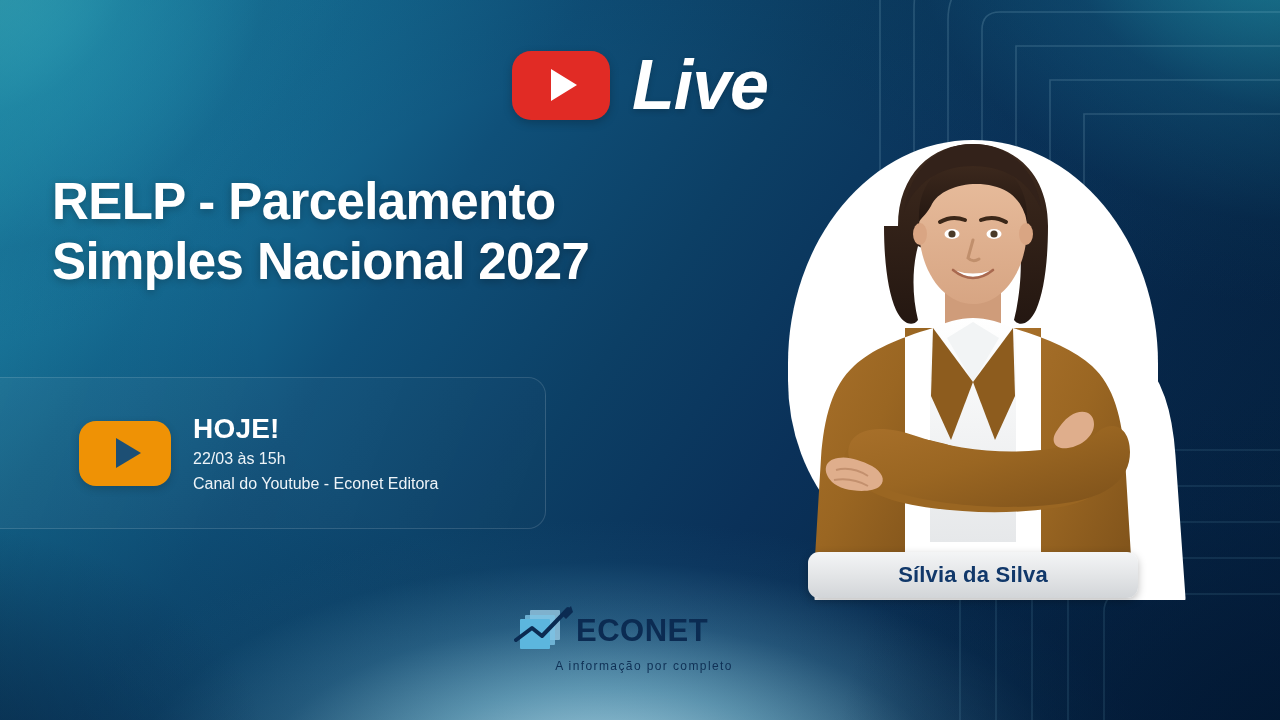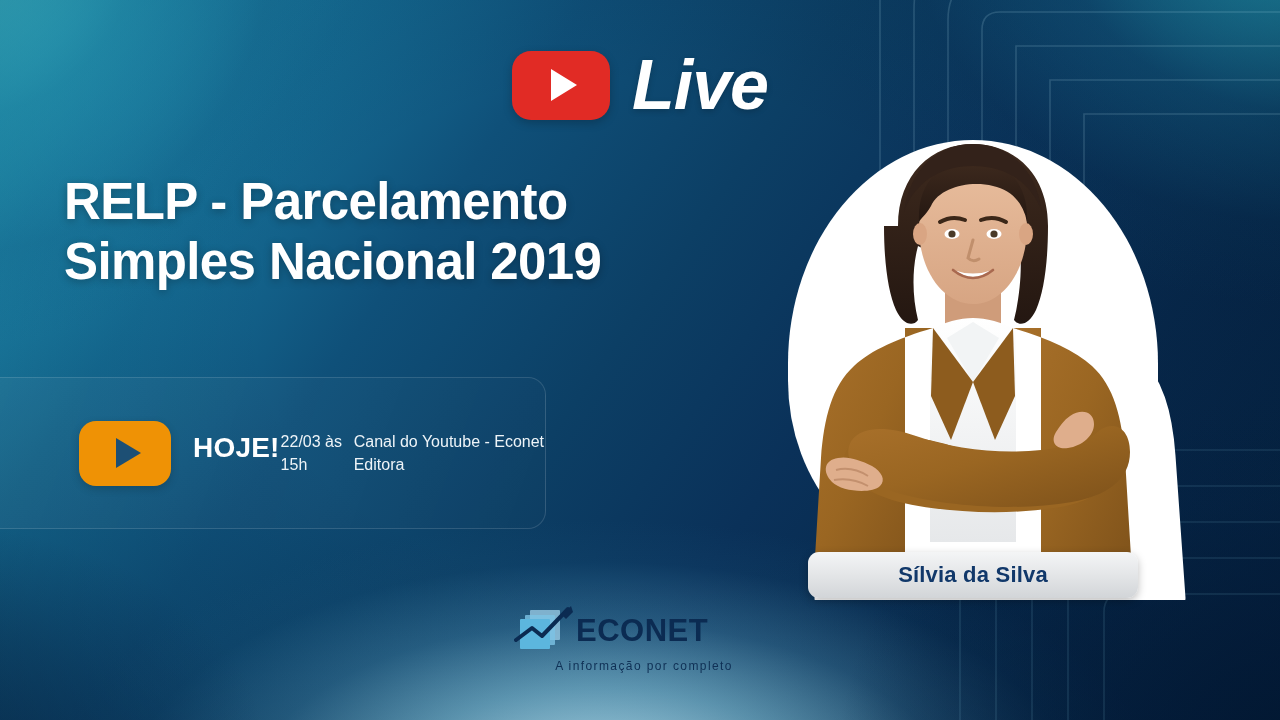--- a/index.html
+++ b/index.html
@@ -87,21 +87,21 @@
     border-bottom:16px solid transparent;
   }
   #yt-live-word {
     font-size:70px; font-weight:bold; font-style:italic;
     color:#ffffff; letter-spacing:-1px; line-height:1;
     text-shadow:0 2px 6px rgba(0,0,0,0.20);
   }
 
   
   #title-block {
-    position:absolute; left:64px; top:172px; width:700px;
+    position:absolute; left:52px; top:172px; width:700px;
   }
   .title-line {
     font-size:51px; font-weight:bold; color:#ffffff;
     line-height:1.18; letter-spacing:-0.6px;
     text-shadow:0 2px 8px rgba(0,0,0,0.28);
   }
 
   
   #info-card {
     position:absolute; left:-26px; top:377px; width:572px; height:152px;
@@ -114,21 +114,21 @@
     width:92px; height:65px; border-radius:17px; flex:none;
     display:flex; align-items:center; justify-content:center;
     box-shadow:0 3px 9px rgba(0,0,0,0.18);
   }
   .yt-badge-orange .tri {
     width:0; height:0; margin-left:6px;
     border-left:25px solid #1d4f74;
     border-top:15px solid transparent;
     border-bottom:15px solid transparent;
   }
-  #info-text { display:flex; gap:1px; }
+  #info-text { display:flex; flex-direction:column; gap:1px; }
   #info-today {
     font-size:28px; font-weight:bold; color:#ffffff; letter-spacing:0.2px;
     line-height:1.25;
   }
   #info-when { font-size:16px; color:#eef4f8; line-height:1.45; }
   #info-channel { font-size:16px; color:#eef4f8; line-height:1.45; }
 
   
   #speaker { position:absolute; left:770px; top:130px; width:420px; height:470px; }
   #speaker-halo {
@@ -213,21 +213,21 @@
 
   <div id="yt-live">
     <div class="yt-badge" style="background:#e12b25">
       <span class="tri"></span>
     </div>
     <div id="yt-live-word">Live</div>
   </div>
 
   <div id="title-block">
     <div class="title-line">RELP - Parcelamento</div>
-    <div class="title-line">Simples Nacional 2019</div>
+    <div class="title-line">Simples Nacional 2027</div>
   </div>
 
   <div id="info-card">
     <div class="yt-badge-orange" style="background:#ef9205">
       <span class="tri"></span>
     </div>
     <div id="info-text">
       <div id="info-today">HOJE!</div>
       <div id="info-when">22/03 às 15h</div>
       <div id="info-channel">Canal do Youtube - Econet Editora</div>

